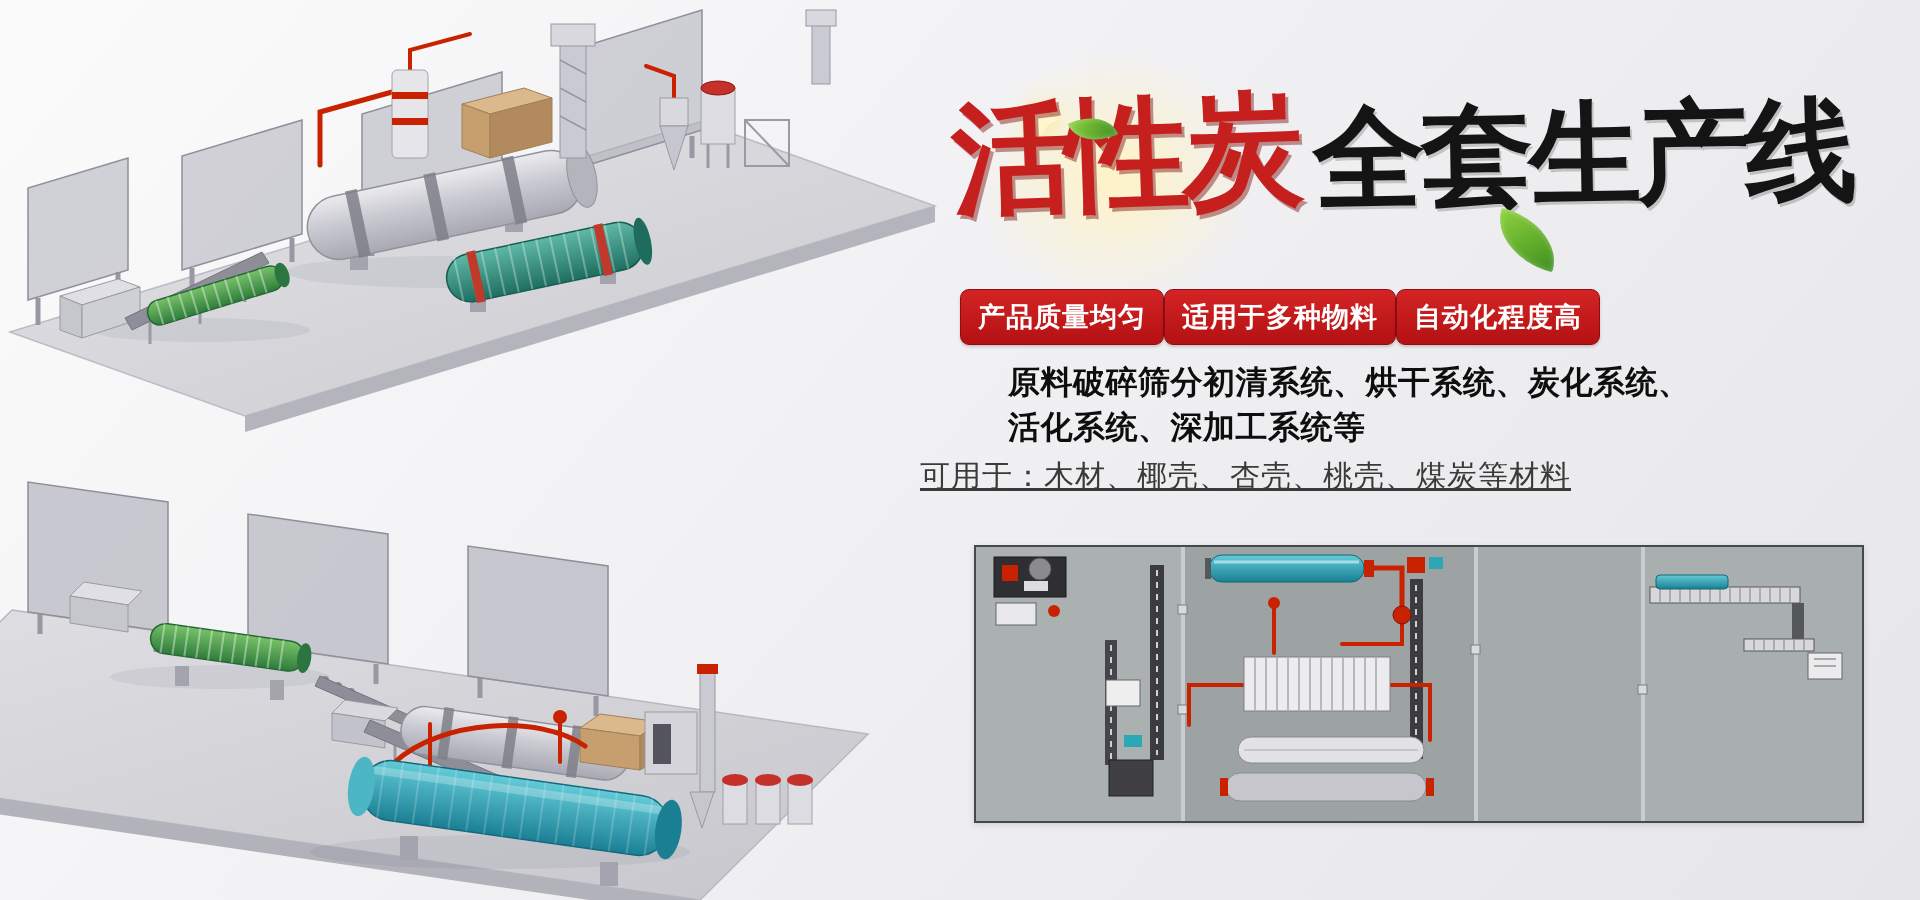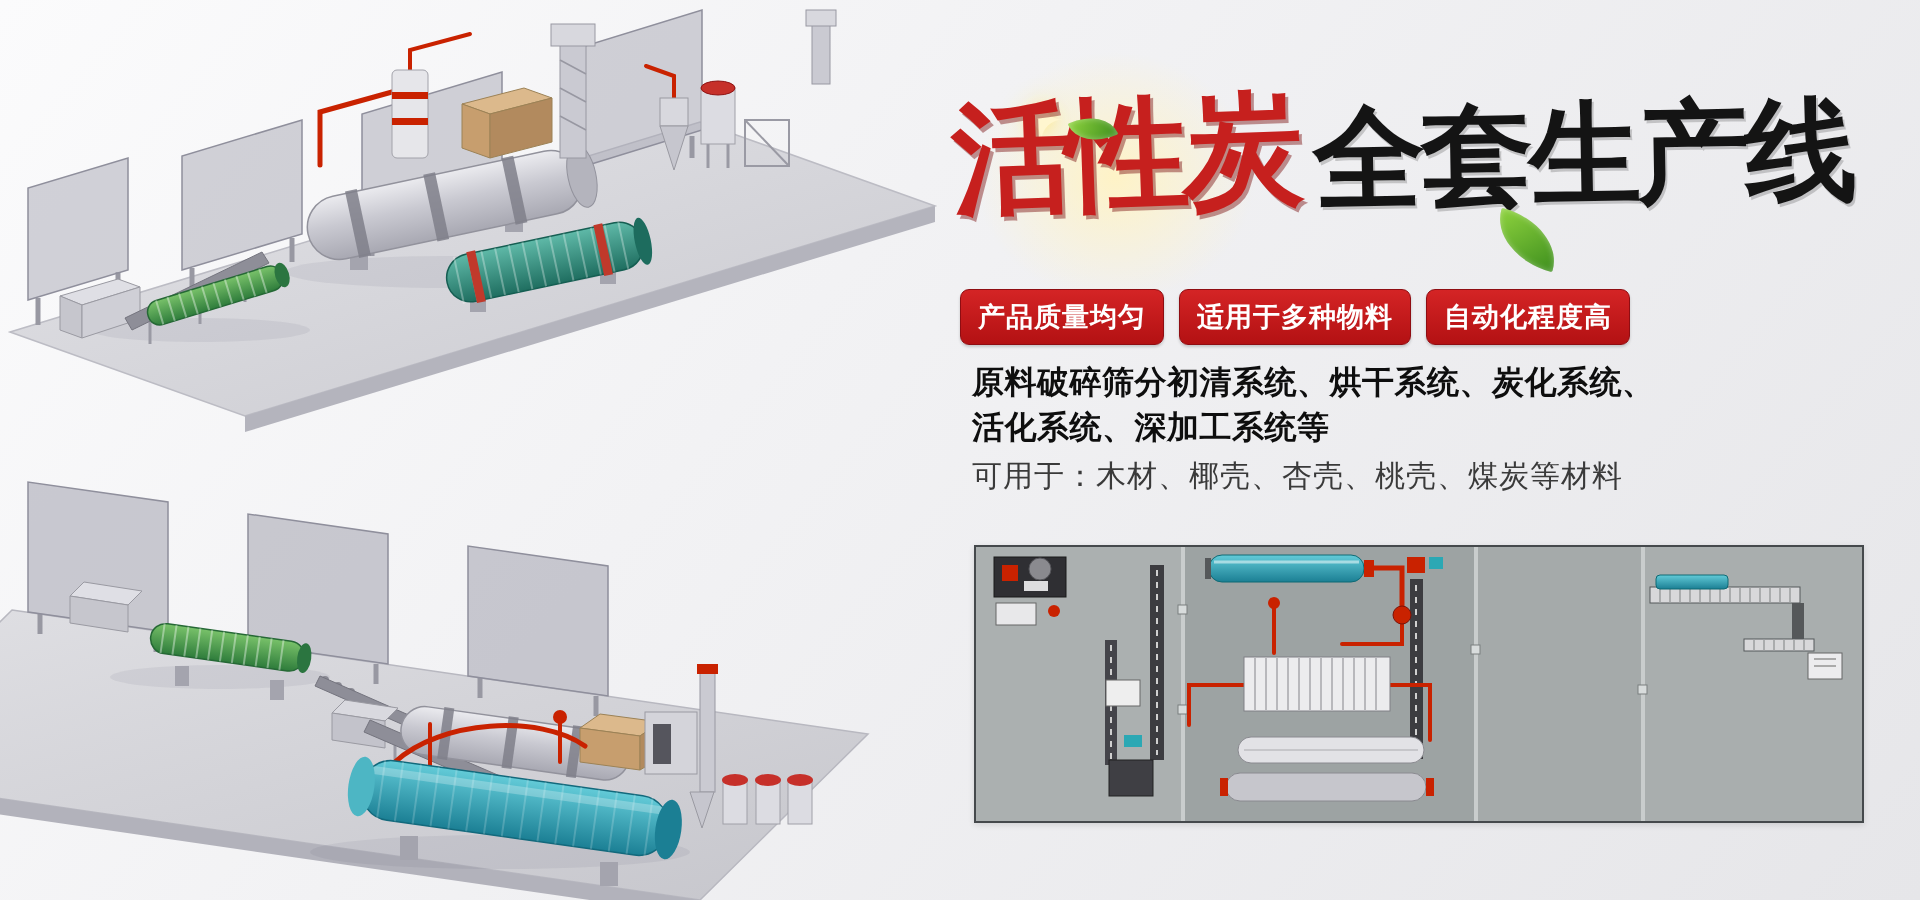--- a/index.html
+++ b/index.html
@@ -24,29 +24,29 @@
                transform:rotate(-2deg); text-shadow:3px 4px 0 rgba(122,16,16,.45); }
   .title-black { font-family:"Liberation Serif","DejaVu Serif",serif; font-weight:bold;
                  font-size:112px; line-height:1.2; color:#141414; letter-spacing:-4px; margin-left:16px;
                  transform:rotate(-1deg); text-shadow:2px 3px 0 rgba(0,0,0,.18); }
 
   .leaf { position:absolute; background:linear-gradient(135deg,#8ed23e,#3e8f1e);
           border-radius:4% 100% 4% 100%; box-shadow:inset 0 0 6px rgba(255,255,255,.35); }
   .leaf-1 { left:1072px; top:114px; width:42px; height:30px; transform:rotate(-24deg); }
   .leaf-2 { left:1494px; top:216px; width:66px; height:48px; transform:rotate(16deg); }
 
-  .badges { position:absolute; left:960px; top:289px; display:flex; gap:15px; }
+  .badges { position:absolute; left:960px; top:289px; display:flex; }
   .badge { background:linear-gradient(#d42425,#b31113); border:1px solid #8f0d12; border-radius:9px;
            padding:9px 17px; color:#ffffff; font-size:27px; font-weight:bold; letter-spacing:1px;
            box-shadow:0 2px 3px rgba(0,0,0,.18); white-space:nowrap; }
 
-  .desc-bold  { position:absolute; left:972px; top:360px; font-size:32px; font-weight:bold;
+  .desc-bold  { position:absolute; left:1008px; top:360px; font-size:32px; font-weight:bold;
                 color:#0e0e0e; line-height:1.42; letter-spacing:.5px; }
-  .desc-light { position:absolute; left:972px; top:456px; font-size:30px; color:#3a3a3a;
-                letter-spacing:1px; }
+  .desc-light { position:absolute; left:920px; top:456px; font-size:30px; color:#3a3a3a;
+                letter-spacing:1px;text-decoration:underline; }
 
   .diagram { position:absolute; left:974px; top:545px; width:890px; height:278px;
              box-shadow:0 2px 6px rgba(0,0,0,.12); }
   .diagram svg { display:block; }
 </style>
 </head>
 <body>
 
 <div class="banner">
 

